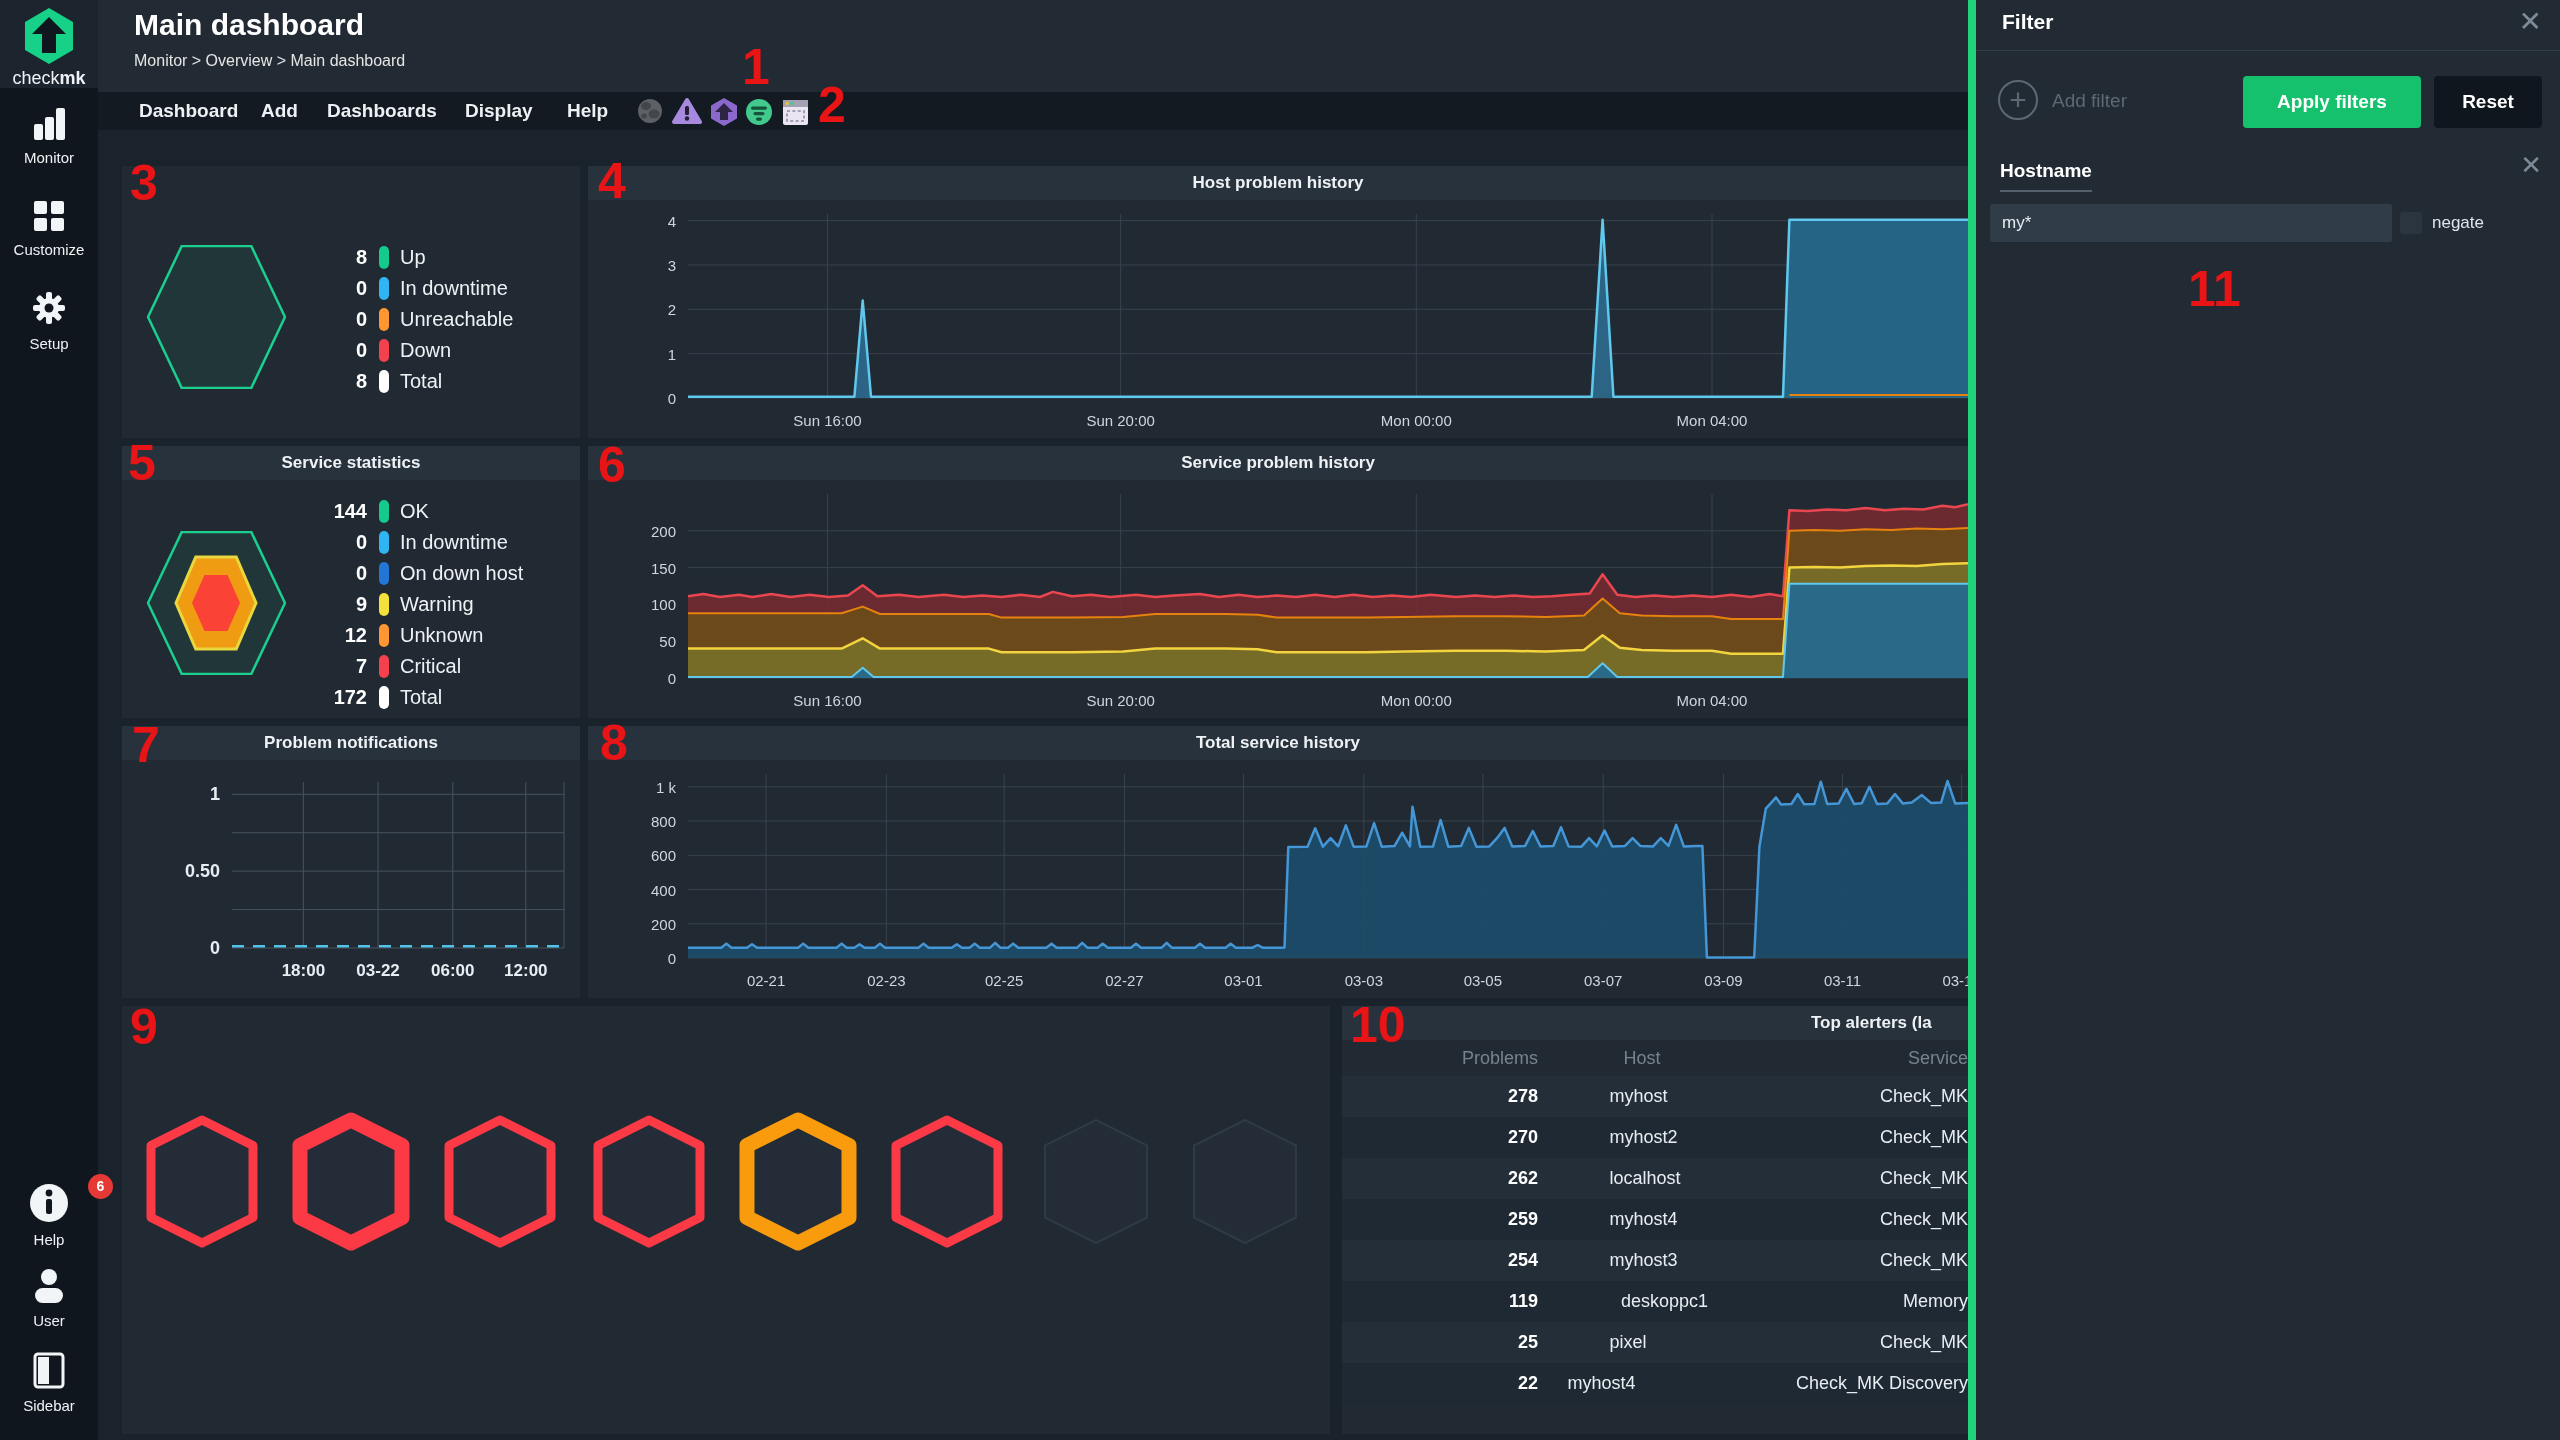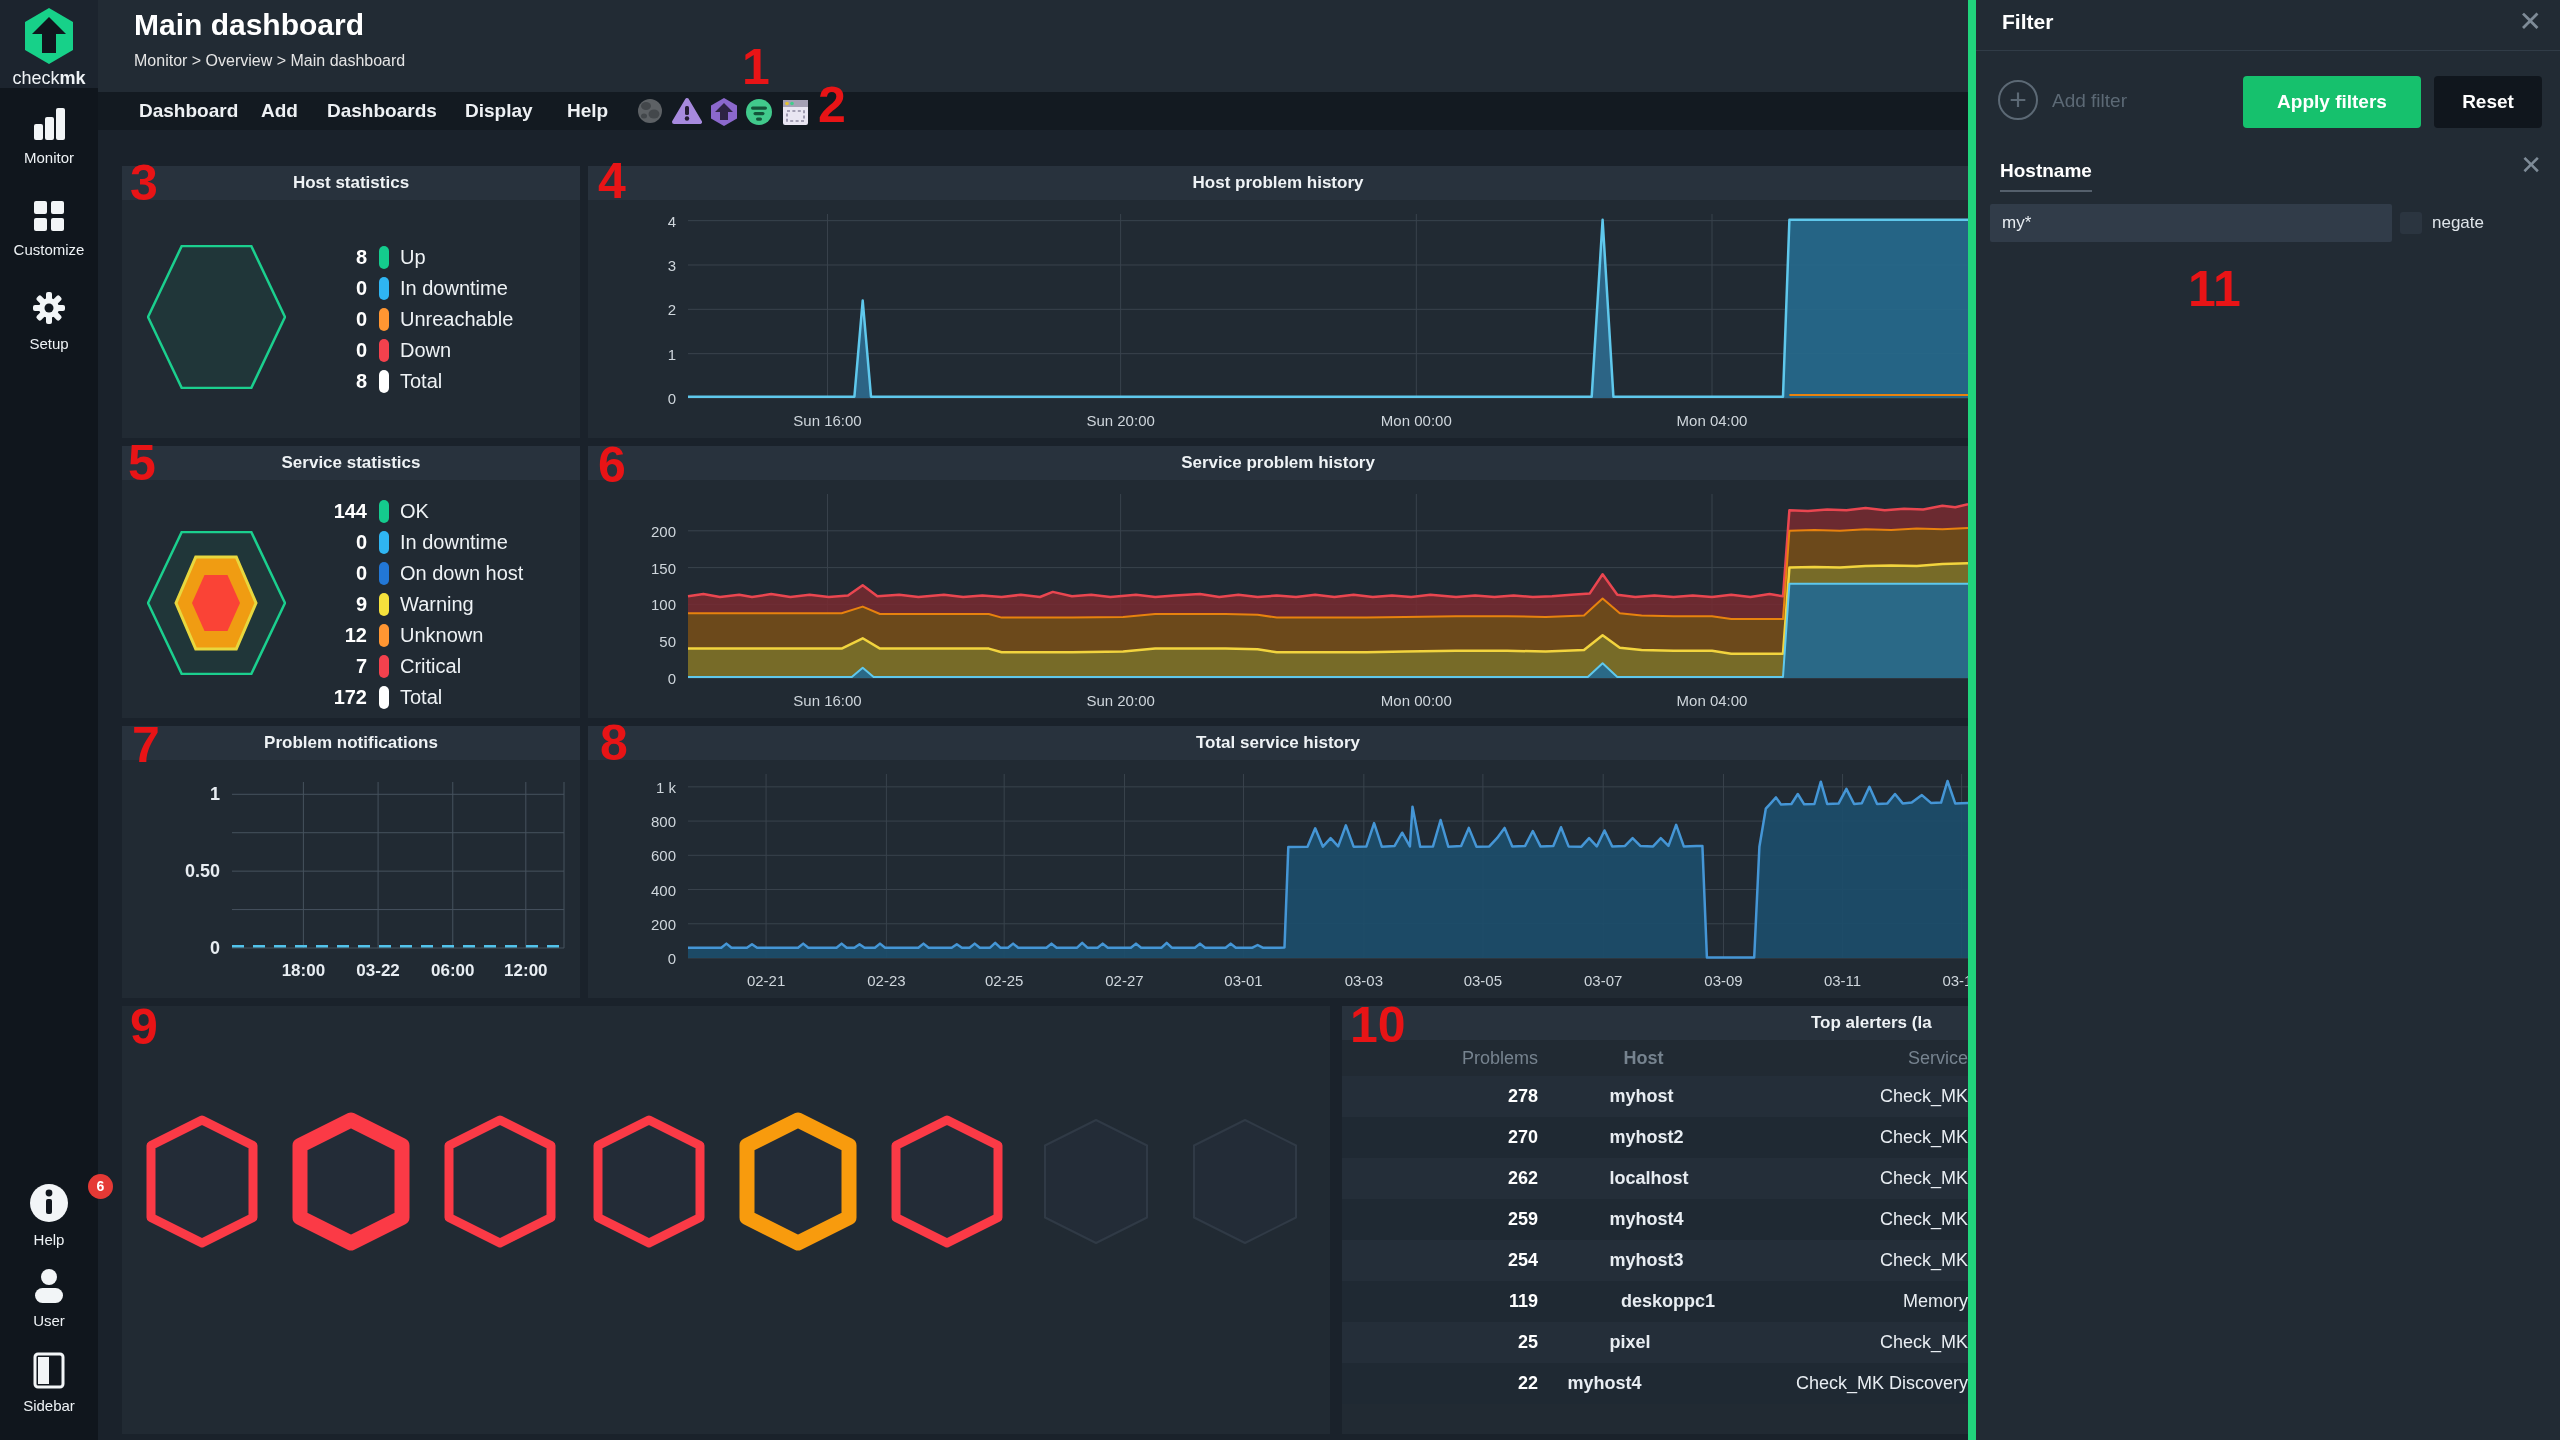--- a/index.html
+++ b/index.html
@@ -46,21 +46,21 @@
 
   
   .hexrow{position:absolute;left:23px;top:108px;display:flex;gap:35px;}
 
   
   .ta-head,.ta-row{position:relative;display:flex;height:41px;align-items:center;font-size:18px;justify-content:space-between;}
   .ta-head{height:36px;color:#76838f;background:#212a33;}
   .ta-row:nth-child(odd){background:#242e39;}
   .ta-row:nth-child(even){background:#1f2933;}
   .c-problems{width:196px;text-align:right;font-weight:bold;color:#ffffff;flex:none;}
-  .c-host{margin-left:24px;width:200px;color:#e8edf2;flex:none;font-weight:bold;}
+  .c-host{margin-left:24px;width:200px;color:#e8edf2;flex:none;}
   .c-service{margin-left:23px;color:#e8edf2;white-space:nowrap;}
   .ta-head .c-problems{font-weight:normal;color:#76838f;}
   .ta-head .c-host,.ta-head .c-service{color:#76838f;}
 
   
   .green-divider{position:absolute;left:1968px;top:0;width:8px;height:1440px;background:#21d47c;z-index:6;}
   .filterpanel{position:absolute;left:1976px;top:0;width:584px;height:1440px;background:#222b34;z-index:6;}
   .fp-title{position:absolute;left:26px;top:10px;font-size:21px;font-weight:bold;color:#ffffff;}
   .fp-close{position:absolute;right:18px;top:8px;font-size:28px;color:#7e8b97;cursor:pointer;line-height:1;}
   .fp-divider{position:absolute;left:0;top:50px;width:584px;border-top:1px solid #313c47;}
@@ -217,21 +217,20 @@
       <rect x="3" y="3" width="25" height="25" rx="2" fill="#e9e6f2"></rect>
       <rect x="3" y="3" width="25" height="7" fill="#a5a1b5"></rect>
       <circle cx="7" cy="6.5" r="1.8" fill="#e5c22f"></circle>
       <circle cx="12" cy="6.5" r="1.8" fill="#3fcf8d"></circle>
       <rect x="7" y="14" width="17" height="10" fill="none" stroke="#8d89a0" stroke-width="1.6" stroke-dasharray="3 2.4"></rect>
     </svg>
   </div>
 </div>
 
 <div class="panel" style="left:122px;top:166px;width:458px;height:272px">
-  <div class="panel-title">Host statistics</div>
   <div class="hexwrap" style="left:25px;top:79px">
     <svg width="139" height="144">
       <polygon points="34.75,1 104.25,1 138,72 104.25,143 34.75,143 1,72" fill="rgba(27,207,142,0.07)" stroke="#1bcf8e" stroke-width="2.5"></polygon>
     </svg>
   </div>
   <div class="stats-legend" style="top:76px">
       <div class="legend-row">
         <span class="legend-val">8</span>
         <span class="legend-pill" style="background:#14cb8d"></span>
         <span class="legend-lbl">Up</span>

